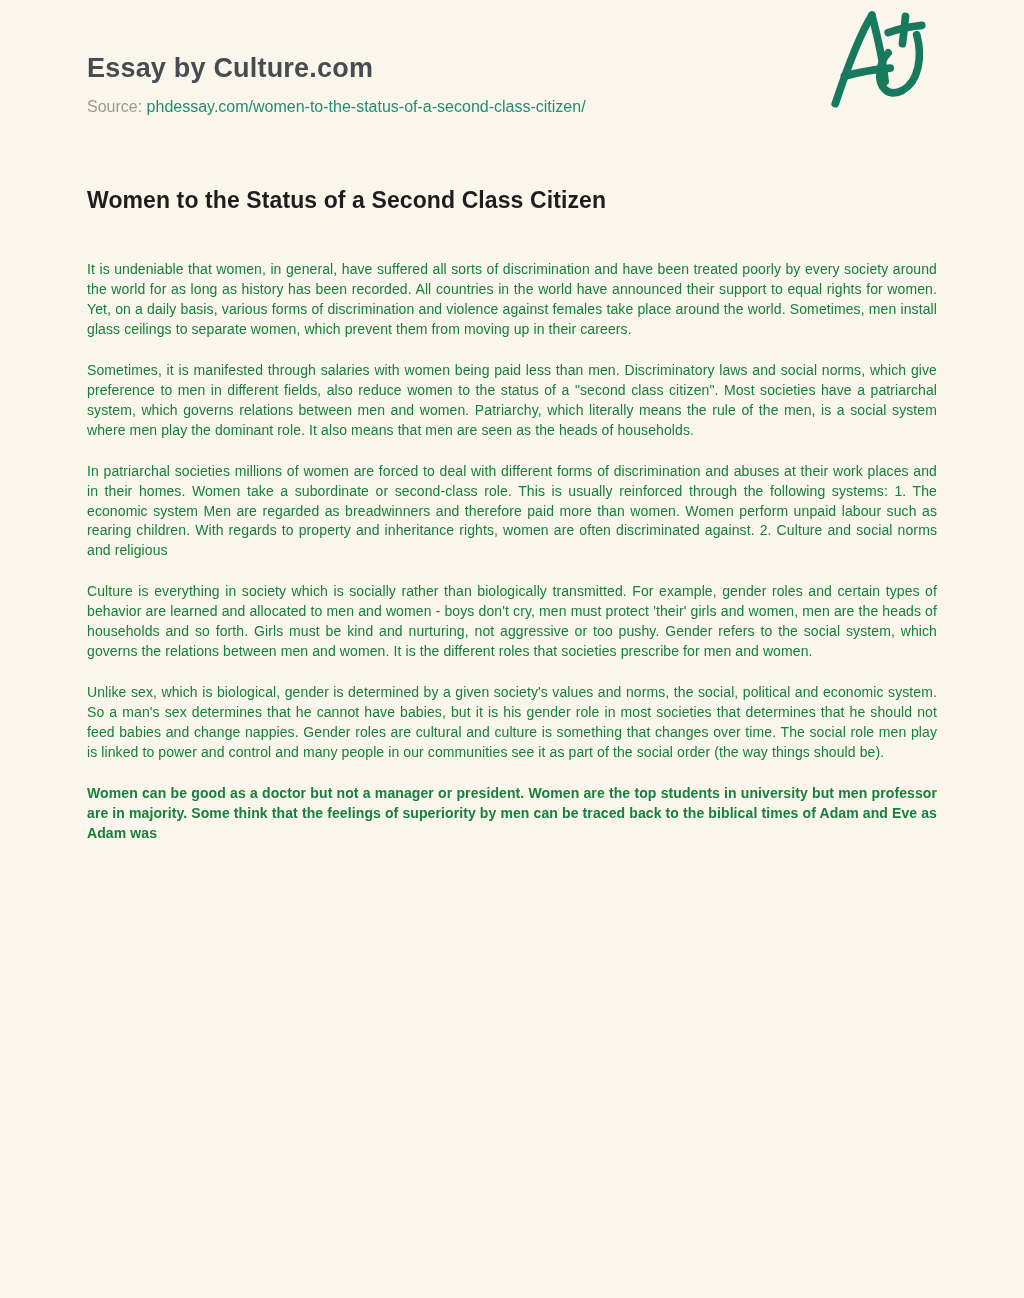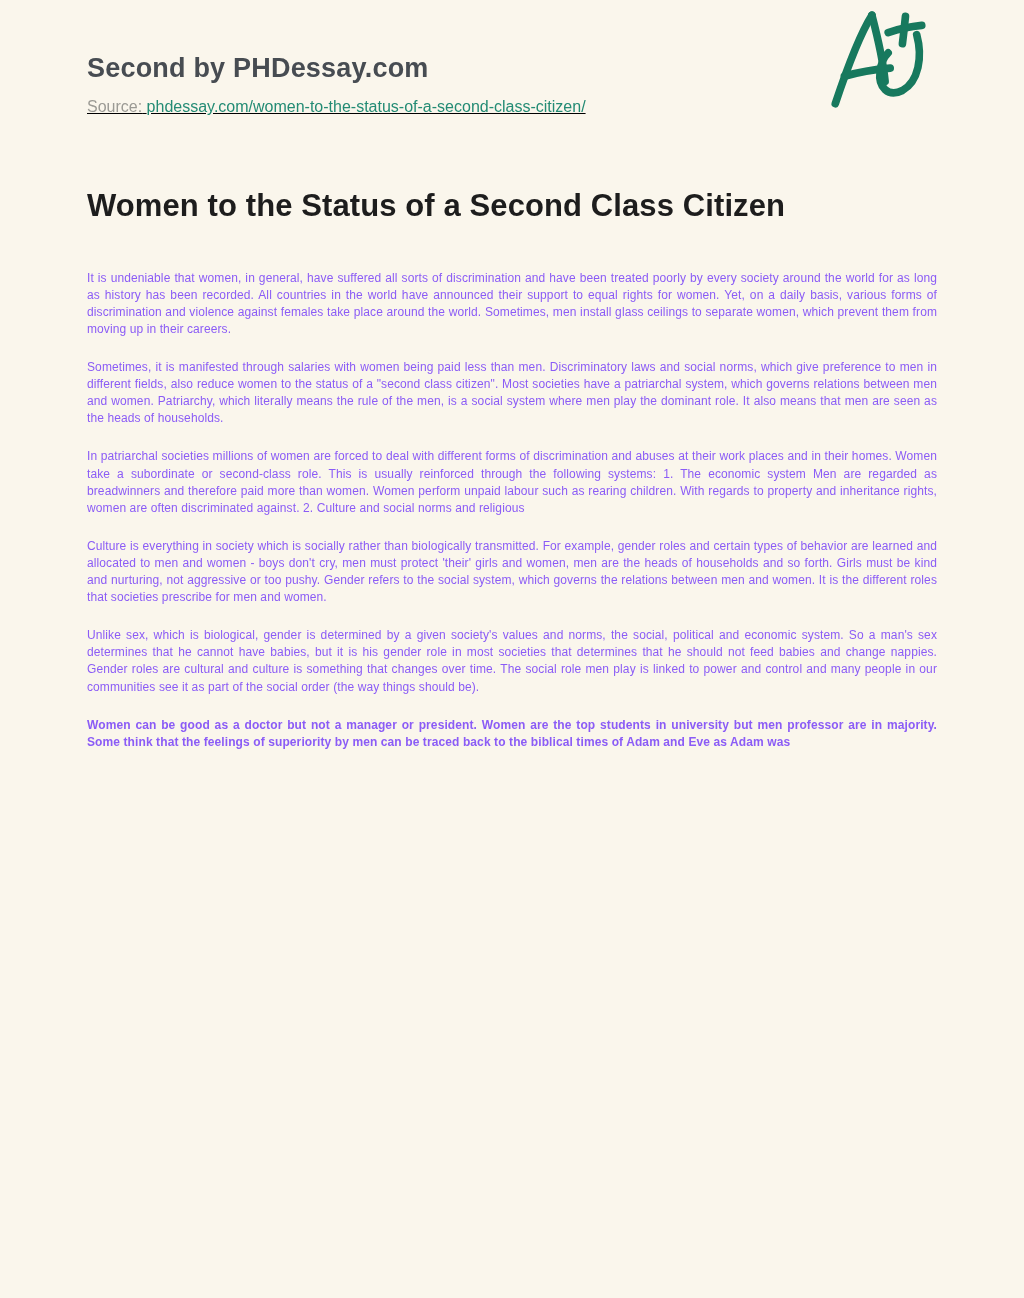--- a/index.html
+++ b/index.html
@@ -26,64 +26,63 @@
     font-size: 27px;
     font-weight: 700;
     color: #474c52;
     line-height: 1.05;
     letter-spacing: 0.2px;
   }
   .source-line {
     margin-top: 15px;
     font-size: 16px;
     line-height: 1.2;
-    text-decoration: underline;
   }
   .source-label { color: #9b9a94; }
   .source-link {
     color: #238b74;
     text-decoration: none;
     cursor: pointer;
   }
   .logo {
     position: absolute;
     top: 2px;
     right: 8px;
     width: 102px;
     height: 116px;
   }
   
   .article-title {
     margin-top: 70px;
-    font-size: 31px;
+    font-size: 23px;
     font-weight: 700;
     color: #1d1d1d;
     line-height: 1.2;
     letter-spacing: 0.1px;
   }
   .essay-body {
     margin-top: 46px;
   }
   .essay-body p {
-    font-size: 12px;
+    font-size: 14px;
     line-height: 1.425;
-    color: #8b5cf6;
+    color: #15803d;
     text-align: justify;
     margin-bottom: 21px;
     letter-spacing: 0.1px;
   }
   .essay-body p:last-child { margin-bottom: 0; font-weight: bold; }
 </style>
 </head>
 <body>
 
 <div class="page">
 
   <div class="header">
-    <div class="site-title">Second by PHDessay.com</div>
+    <div class="site-title">Essay by Culture.com</div>
 
     <div class="source-line">
       <span class="source-label">Source:</span>
       <a class="source-link">phdessay.com/women-to-the-status-of-a-second-class-citizen/</a>
     </div>
 
     <svg class="logo" viewBox="0 0 100 114" fill="none" stroke="#17795e" stroke-width="7.5" stroke-linecap="round">
 
       <path d="M8 100 C 20 64, 32 32, 44 13"></path>
 

